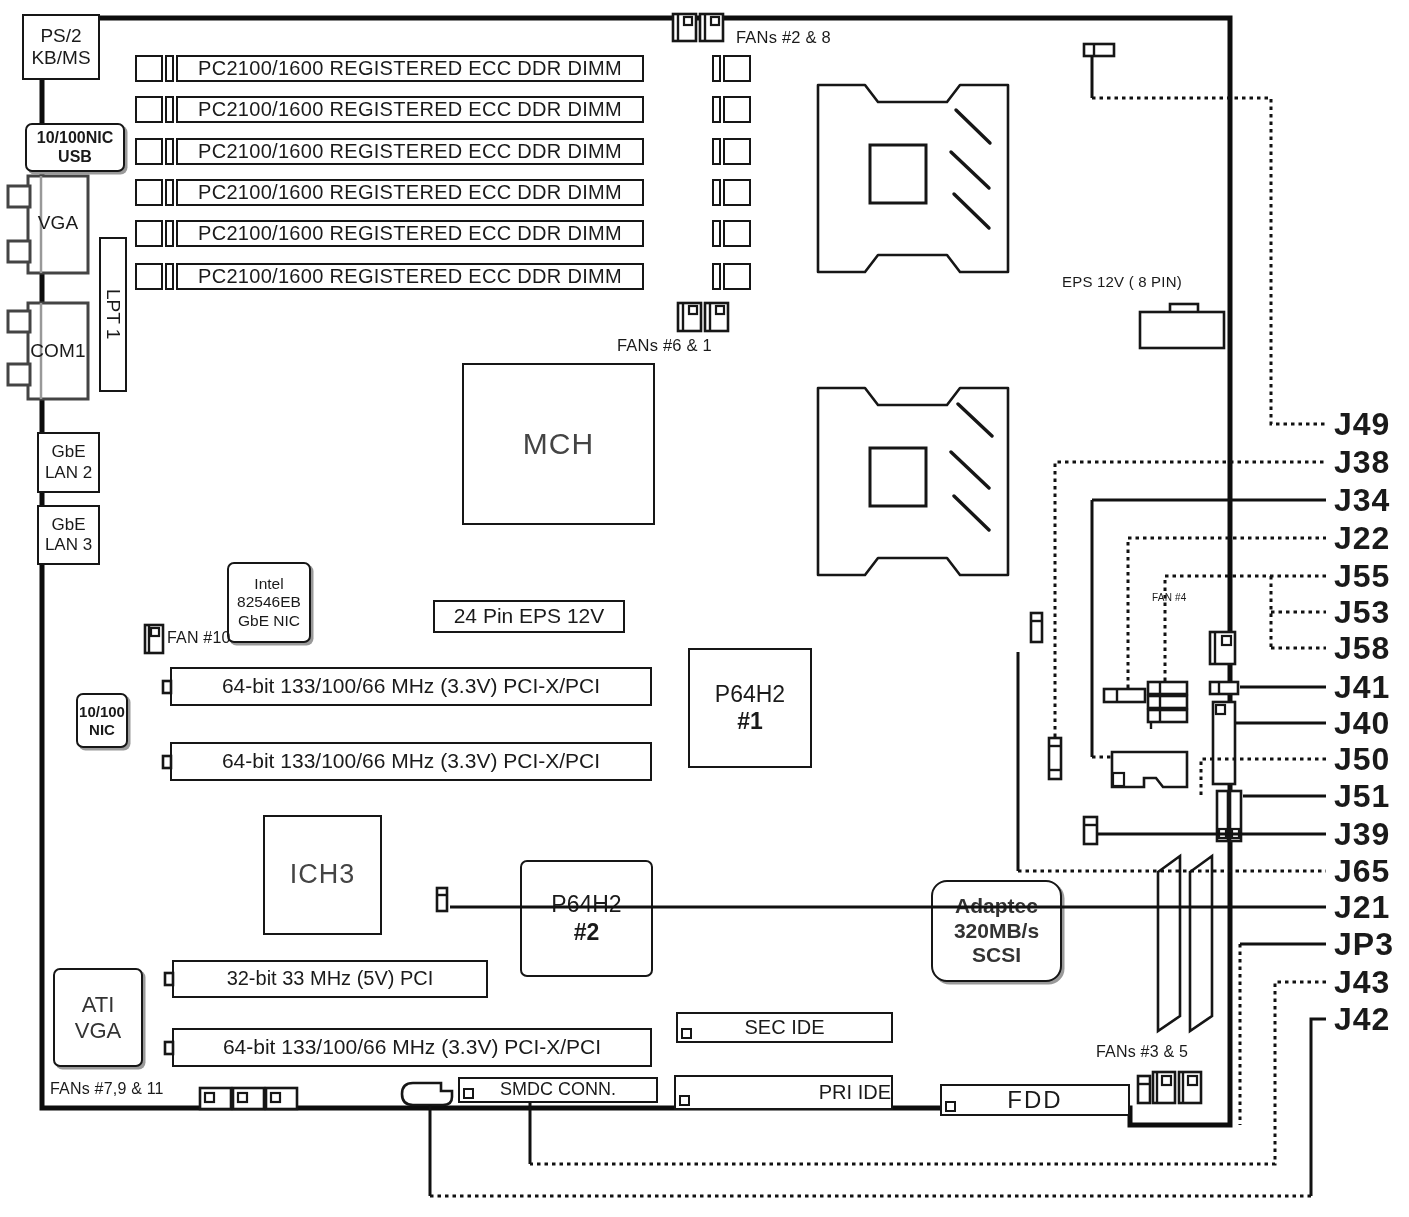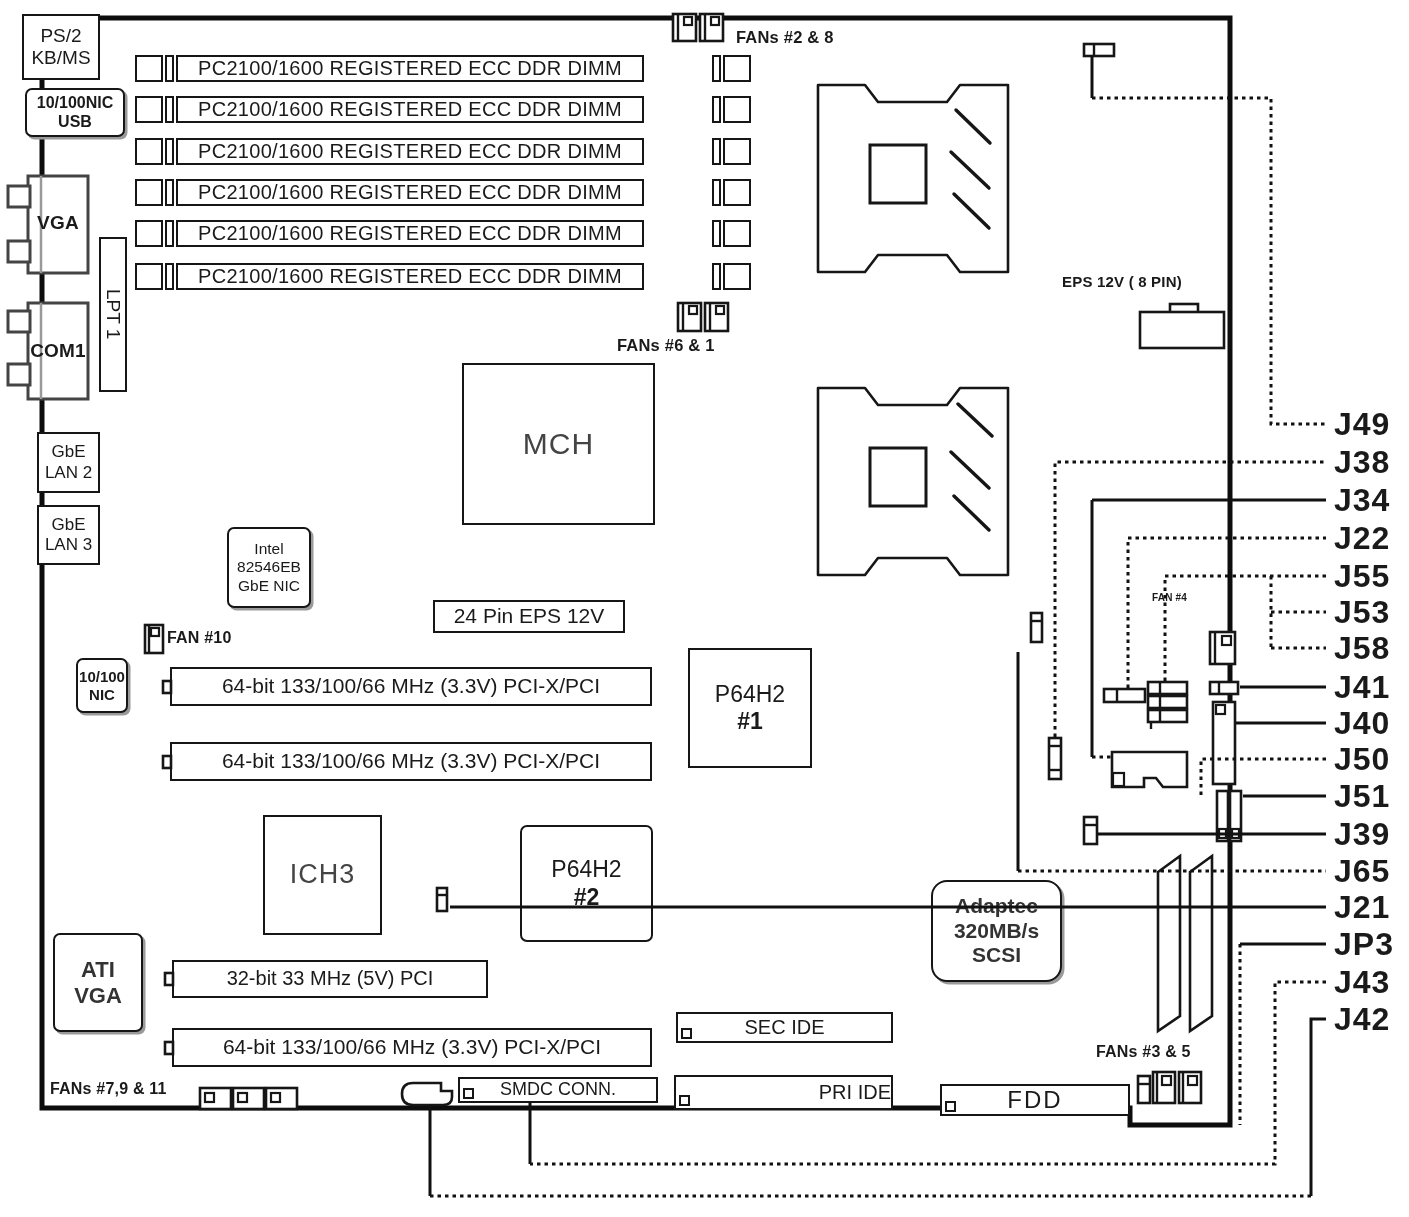--- a/index.html
+++ b/index.html
@@ -6,23 +6,23 @@
   body{width:1409px;height:1217px;position:relative;font-family:"Liberation Sans",sans-serif;color:#1a1a1a;}
   .stage{position:absolute;left:0;top:0;width:1409px;height:1217px;overflow:hidden;background:#fff;}
   svg.layer{position:absolute;left:0;top:0;}
   #under{z-index:0;}
   .hlayer{position:absolute;left:0;top:0;width:1409px;height:1217px;z-index:1;}
   #over{z-index:2;}
   .jlayer{position:absolute;left:0;top:0;width:1409px;height:1217px;z-index:3;}
   .box{position:absolute;box-sizing:border-box;border:2.5px solid #161616;background:#fff;
        display:flex;align-items:center;justify-content:center;text-align:center;
        white-space:pre-line;line-height:1.18;}
-  .rnd{border-radius:7px;}
+  .rnd{border-radius:7px;margin-top:35px;}
   .shadow{box-shadow:2.5px 2.5px 0 0 #9a9a9a;}
-  .lbl{position:absolute;white-space:pre;font-size:16.5px;letter-spacing:0.2px;font-weight:bold;}
+  .lbl{position:absolute;white-space:pre;font-size:16.5px;letter-spacing:0.2px;}
   .notch{position:absolute;left:3px;bottom:2px;width:11px;height:11px;border:2px solid #161616;background:#fff;box-sizing:border-box;}
   .jlabel{position:absolute;left:1334px;height:38px;line-height:38px;font-size:32px;font-weight:bold;letter-spacing:1px;white-space:pre;}
   .dimm-row{position:absolute;left:0;width:1409px;height:27px;}
   .dsq{position:absolute;top:0;height:27px;box-sizing:border-box;border:2.5px solid #161616;background:#fff;}
   .dbar{position:absolute;top:0;left:176px;width:468px;height:27px;box-sizing:border-box;border:2.5px solid #161616;background:#fff;
         display:flex;align-items:center;justify-content:center;font-size:20px;letter-spacing:0.3px;white-space:pre;}
   .vtext{transform:rotate(90deg);white-space:pre;font-size:19px;}
   .ln{fill:none;stroke:#111;stroke-width:3;}
   .dot{stroke-dasharray:3.5 4;}
   .cn{fill:#fff;stroke:#161616;stroke-width:2.6;}
@@ -75,21 +75,21 @@
 NIC</div>
 
     <div class="box" style="left:170px;top:667px;width:482px;height:39px;font-size:21px;">64-bit 133/100/66 MHz (3.3V) PCI-X/PCI</div>
     <div class="box" style="left:170px;top:742px;width:482px;height:39px;font-size:21px;">64-bit 133/100/66 MHz (3.3V) PCI-X/PCI</div>
     <div class="box" style="left:172px;top:960px;width:316px;height:38px;font-size:20px;">32-bit 33 MHz (5V) PCI</div>
     <div class="box" style="left:172px;top:1028px;width:480px;height:39px;font-size:21px;">64-bit 133/100/66 MHz (3.3V) PCI-X/PCI</div>
 
     <div class="box" style="left:688px;top:648px;width:124px;height:120px;font-size:23px;"><span><span>P64H2</span><br><b>#1</b></span></div>
     <div class="box" style="left:263px;top:815px;width:119px;height:120px;font-size:27px;color:#444;letter-spacing:1px;">ICH3</div>
     <div class="box rnd" style="left:520px;top:825px;width:133px;height:117px;font-size:23px;"><span><span>P64H2</span><br><b>#2</b></span></div>
-    <div class="box rnd shadow" style="left:53px;top:933px;width:90px;height:99px;font-size:22px;color:#333;font-weight:bold;">ATI
+    <div class="box rnd shadow" style="left:53px;top:933px;width:90px;height:99px;font-size:22px;color:#333;">ATI
 VGA</div>
     <div class="box shadow" style="left:931px;top:880px;width:131px;height:102px;font-size:21px;font-weight:600;color:#333;border-radius:16px;">Adaptec
 320MB/s
 SCSI</div>
 
     <div class="box" style="left:676px;top:1012px;width:217px;height:31px;font-size:20px;"><span>SEC IDE</span><span class="notch"></span></div>
     <div class="box" style="left:674px;top:1075px;width:219px;height:35px;font-size:20px;justify-content:flex-end;"><span>PRI IDE</span><span class="notch"></span></div>
     <div class="box" style="left:458px;top:1077px;width:200px;height:26px;font-size:18px;"><span>SMDC CONN.</span><span class="notch"></span></div>
     <div class="box" style="left:940px;top:1084px;width:190px;height:32px;font-size:24px;letter-spacing:2px;"><span>FDD</span><span class="notch"></span></div>
 

